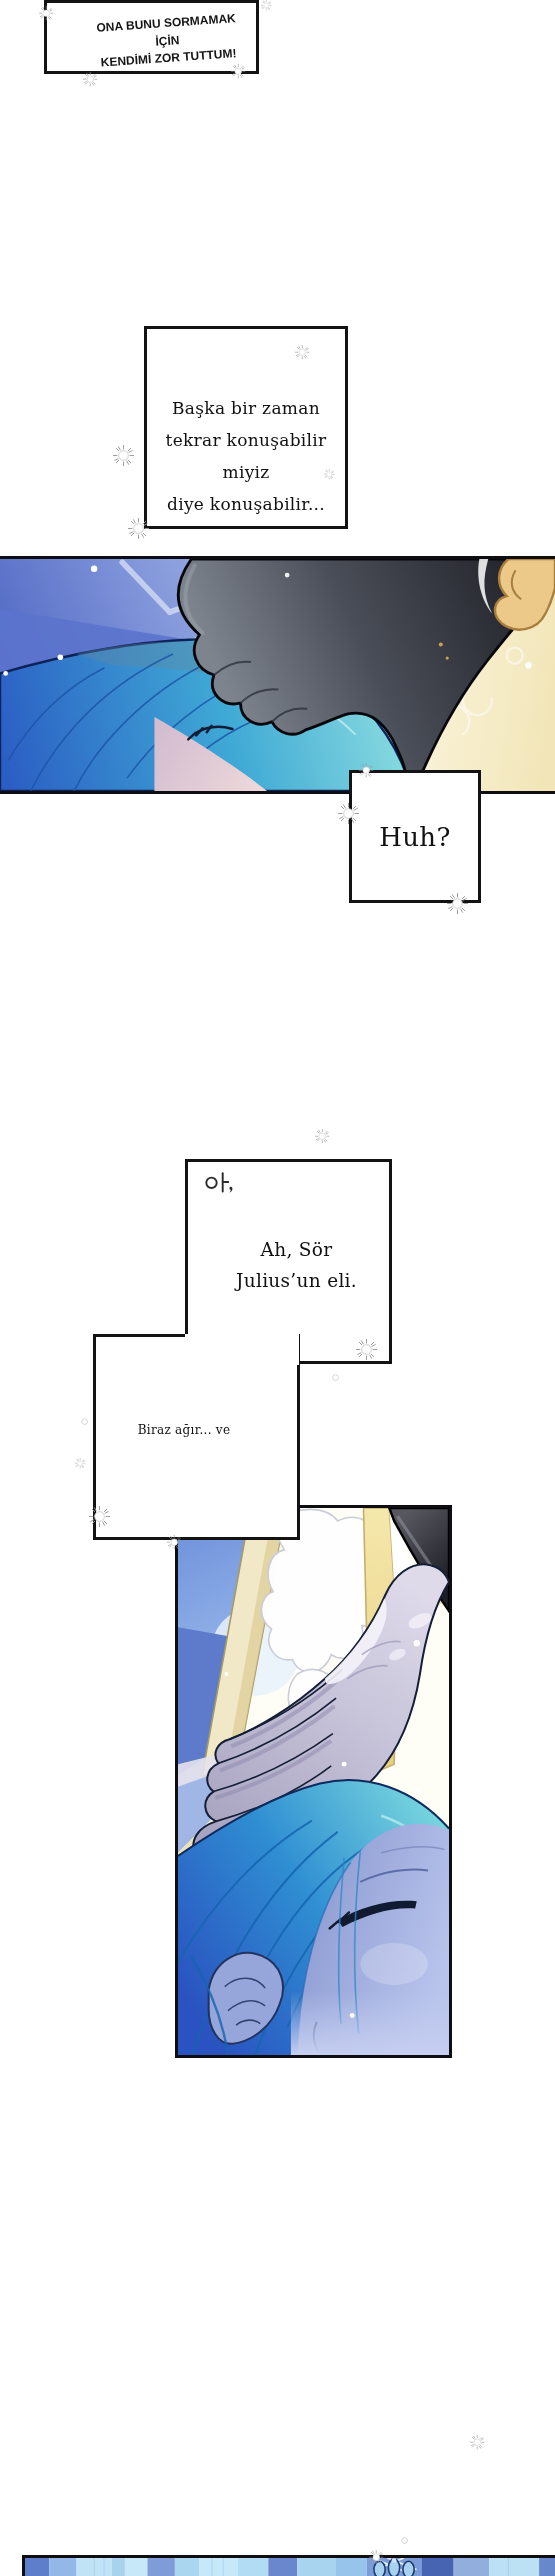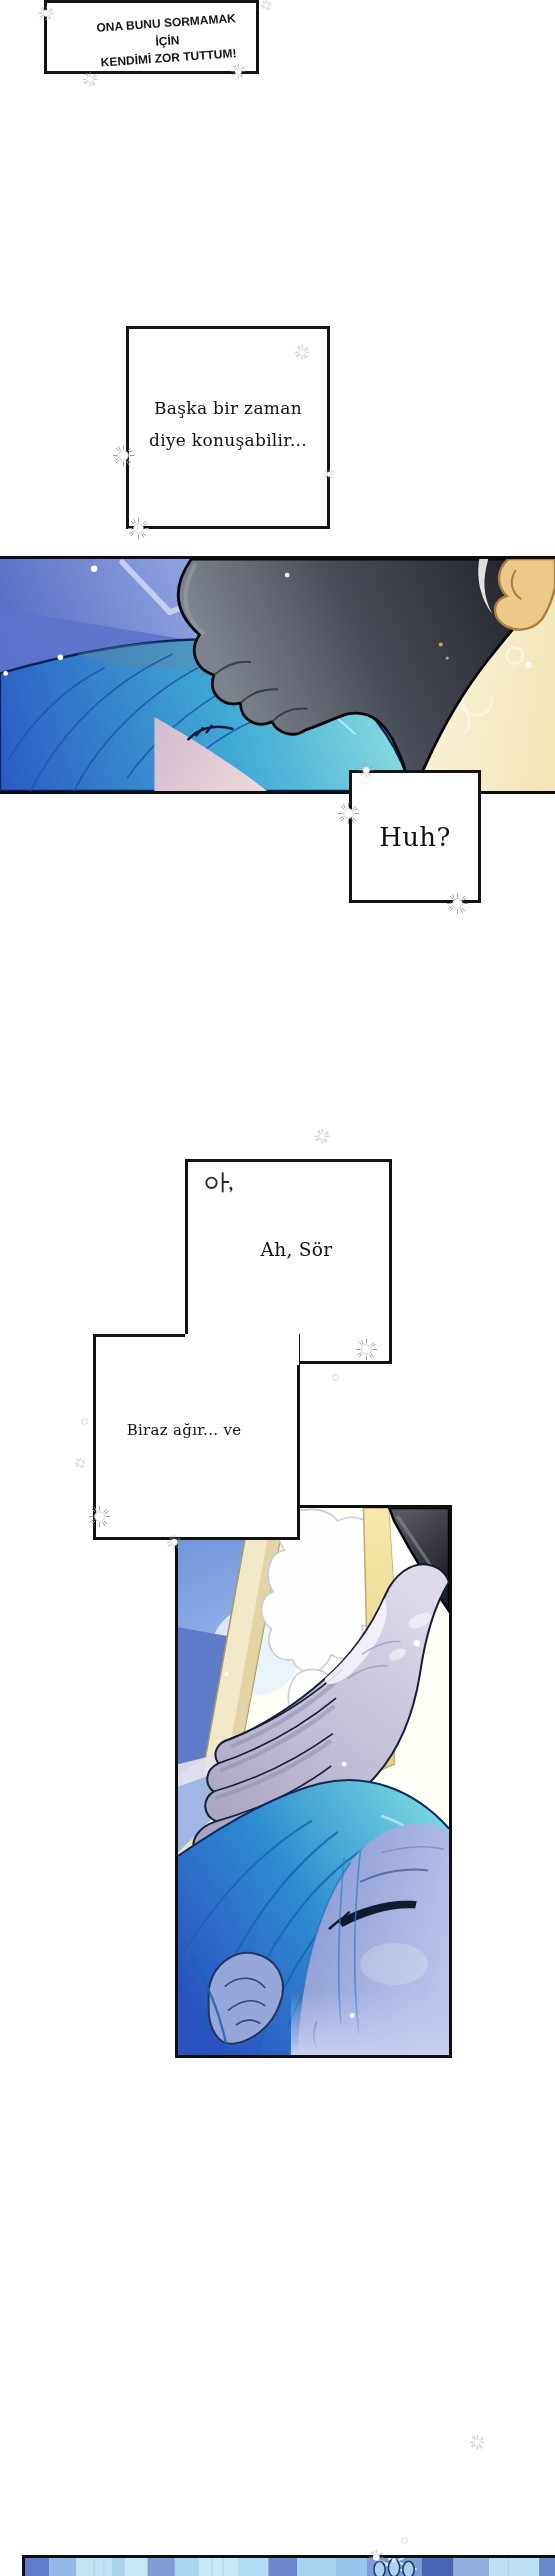--- a/index.html
+++ b/index.html
@@ -45,23 +45,24 @@
     </defs>
   </svg>
 
   <div class="box" style="left:44px;top:0;width:215px;height:74px;">
     <div class="comic" style="padding:13px 8px 0 39px;font-size:12px;line-height:17.7px;text-align:center;transform:rotate(-4deg);">
       <span class="line">ONA BUNU SORMAMAK İÇİN</span>
       <span class="line">KENDİMİ ZOR TUTTUM!</span>
     </div>
   </div>
 
-  <div class="box" style="left:126px;top:326px;width:204px;height:203px;">
+  <div class="box" style="left:144px;top:326px;width:204px;height:203px;">
     <div class="serif" style="padding-top:63px;font-size:17px;line-height:32px;text-align:center;">
       <span class="line">Başka bir zaman</span>
+      <span class="line">tekrar konuşabilir miyiz</span>
       <span class="line">diye konuşabilir...</span>
     </div>
   </div>
 
   <div class="panel" style="left:0;top:556px;width:555px;height:238px;border-left:none;border-right:none;">
     <svg viewBox="0 0 690 288" preserveAspectRatio="none">
       <defs>
         <linearGradient id="warmG" gradientUnits="userSpaceOnUse" x1="400" y1="100" x2="690" y2="140">
           <stop offset="0" stop-color="#fffef7"></stop>
             <stop offset="0.55" stop-color="#f8f0d2"></stop>
@@ -159,23 +160,24 @@
     <g stroke="#2a2a2a" stroke-width="2.4" fill="none" stroke-linecap="round">
       <circle cx="9" cy="16" r="6.5"></circle>
       <path d="M23,4 L23,27"></path>
       <path d="M23,15 L30,15"></path>
     </g>
     <path d="M33.5,21 c1.6,0.5 2.2,2.2 1.3,4.2 c-0.7,1.5 -2,2.5 -3.3,2.8 c1,-1.1 1.7,-2.2 1.5,-3.3 c-1.1,-0.2 -1.8,-1.1 -1.5,-2.2 c0.2,-1.1 1.1,-1.8 2,-1.5 Z" fill="#2a2a2a"></path>
   </svg>
 
   <div class="btext serif" style="left:185px;top:1234px;width:207px;font-size:18.5px;line-height:31px;padding-left:8px;">
     <span class="line">Ah, Sör</span>
-  </div>
-
-  <div class="btext serif" style="left:93px;top:1416px;width:182px;font-size:15px;line-height:28px;">
+    <span class="line">Julius’un eli.</span>
+  </div>
+
+  <div class="btext serif" style="left:93px;top:1416px;width:182px;font-size:12px;line-height:28px;">
     <span class="line">Biraz ağır... ve</span>
   </div>
 
   <div class="panel" style="left:175px;top:1505px;width:277px;height:553px;">
     <svg viewBox="0 0 336 679" preserveAspectRatio="none">
       <defs>
         <linearGradient id="skyG" gradientUnits="userSpaceOnUse" x1="0" y1="20" x2="120" y2="260">
           <stop offset="0" stop-color="#6e91db"></stop>
             <stop offset="1" stop-color="#a9c6f0"></stop>
         </linearGradient>

